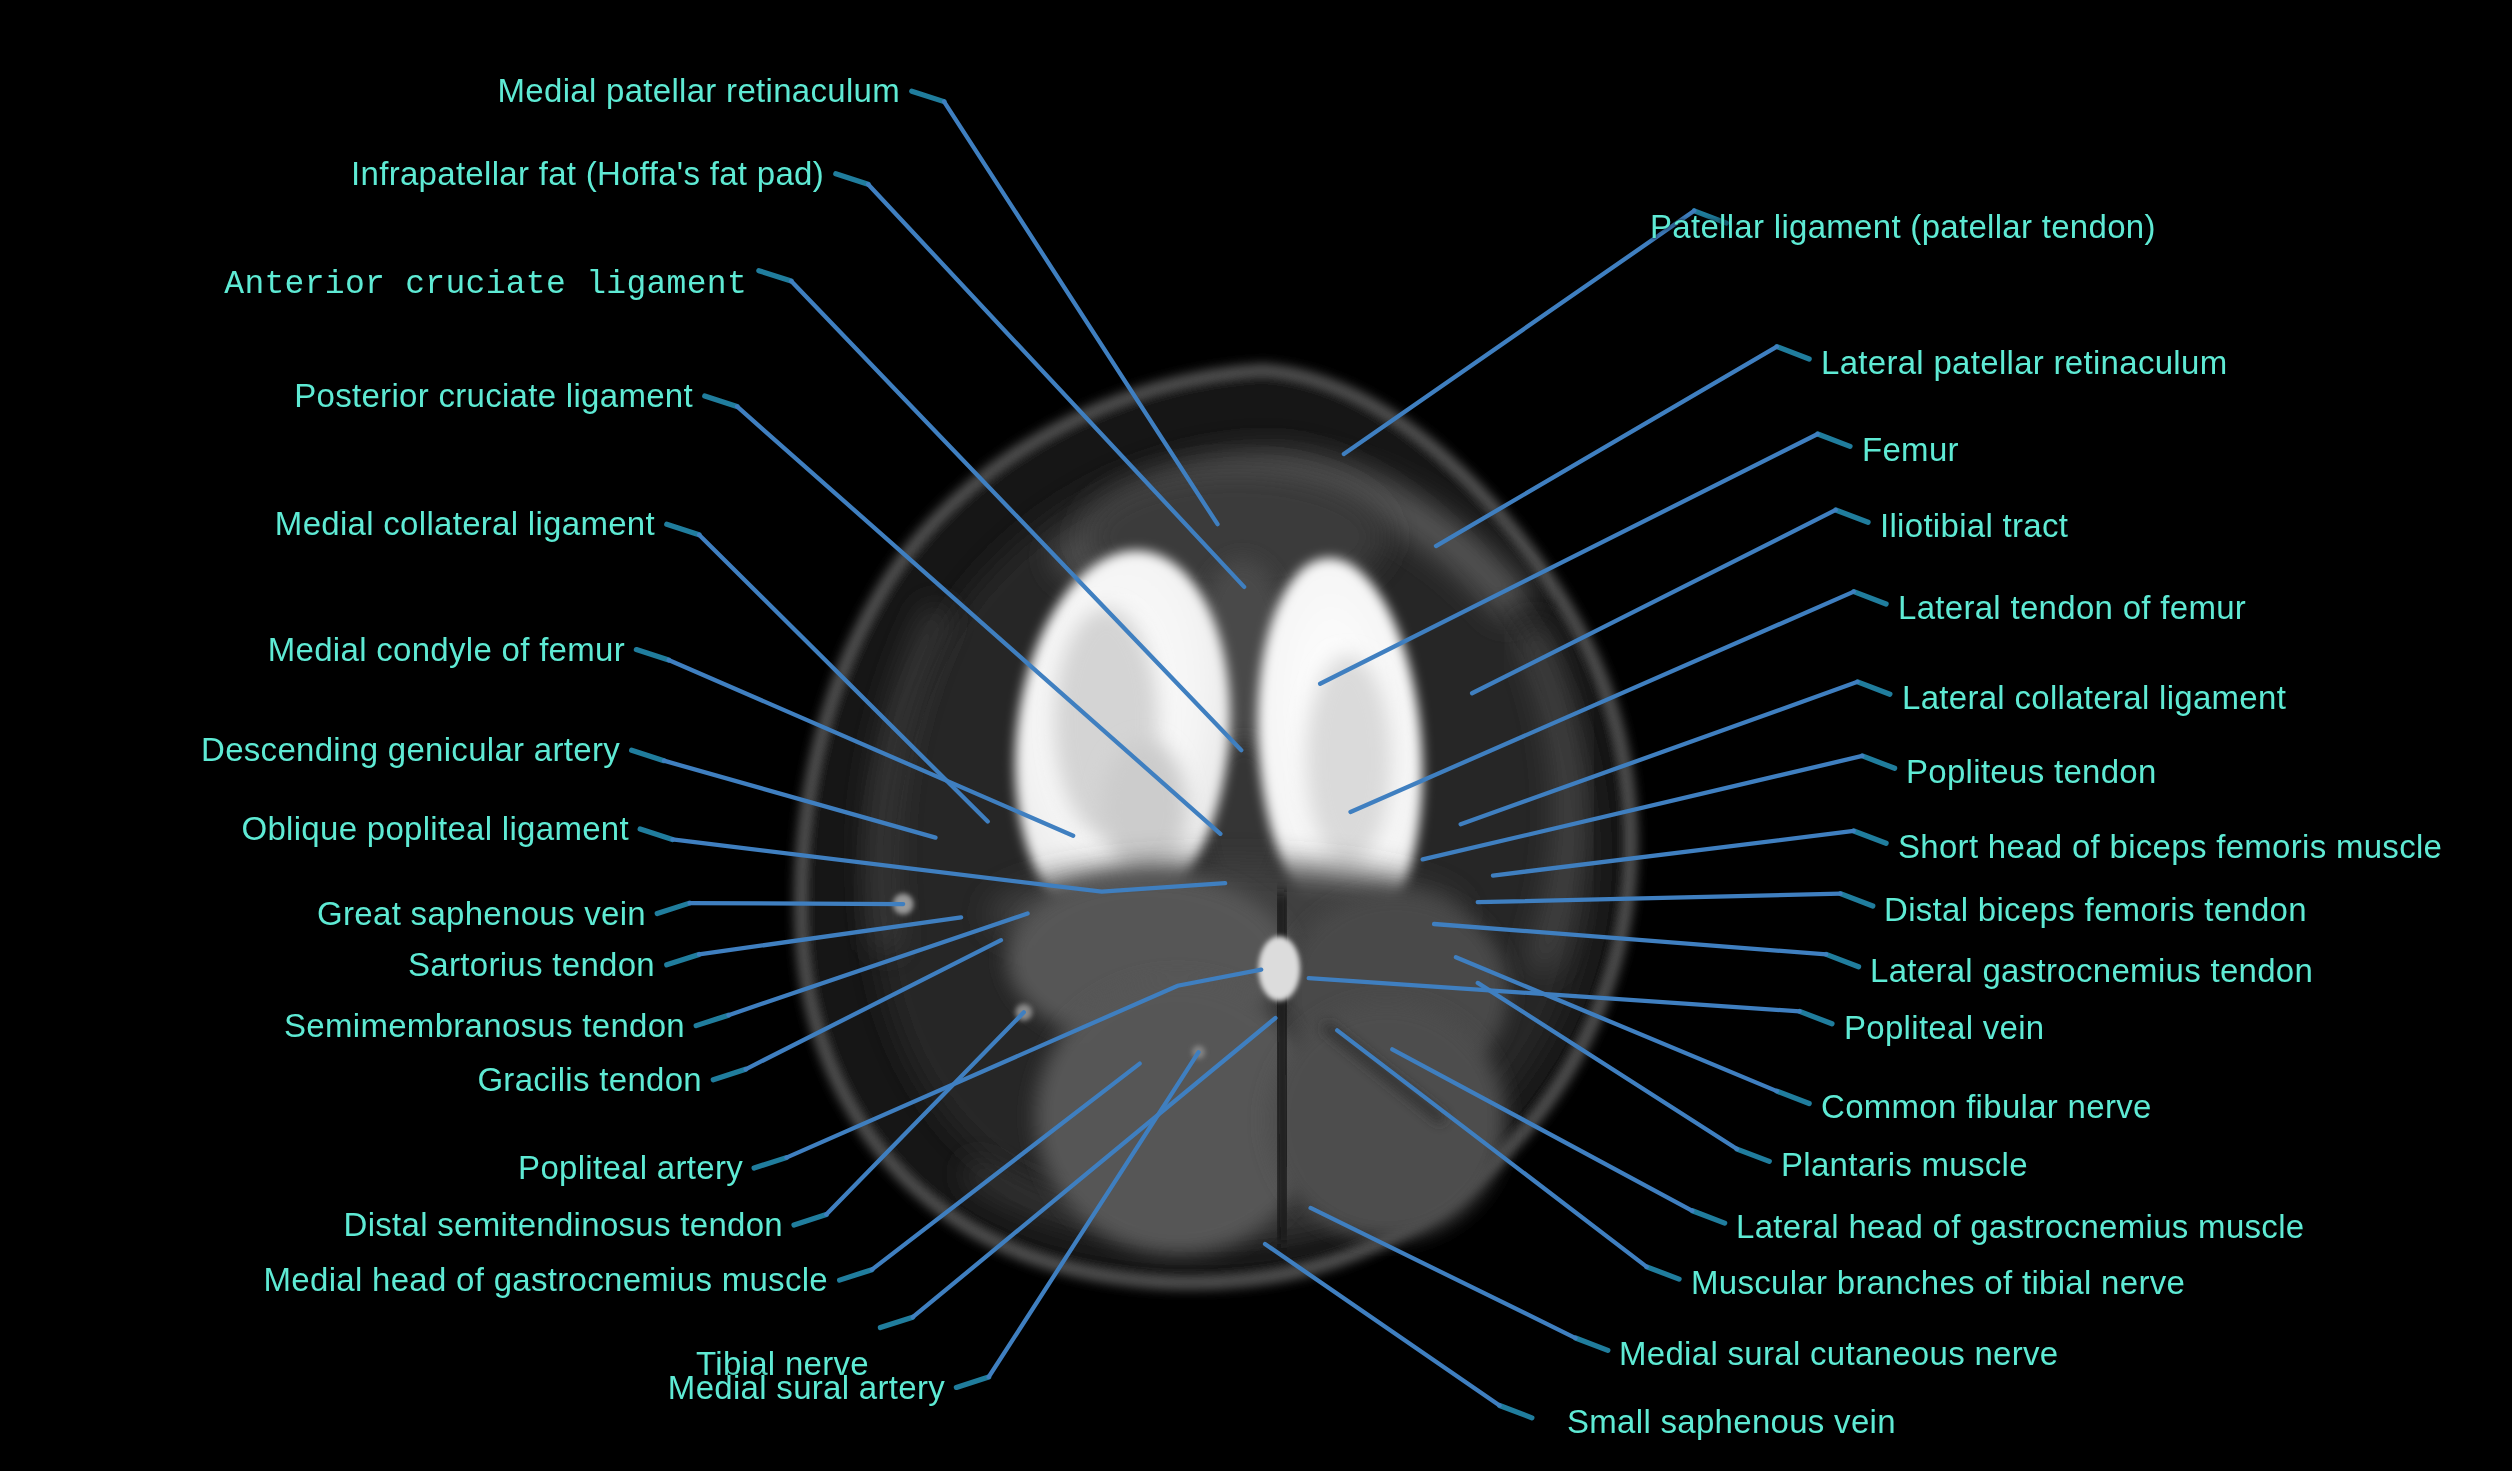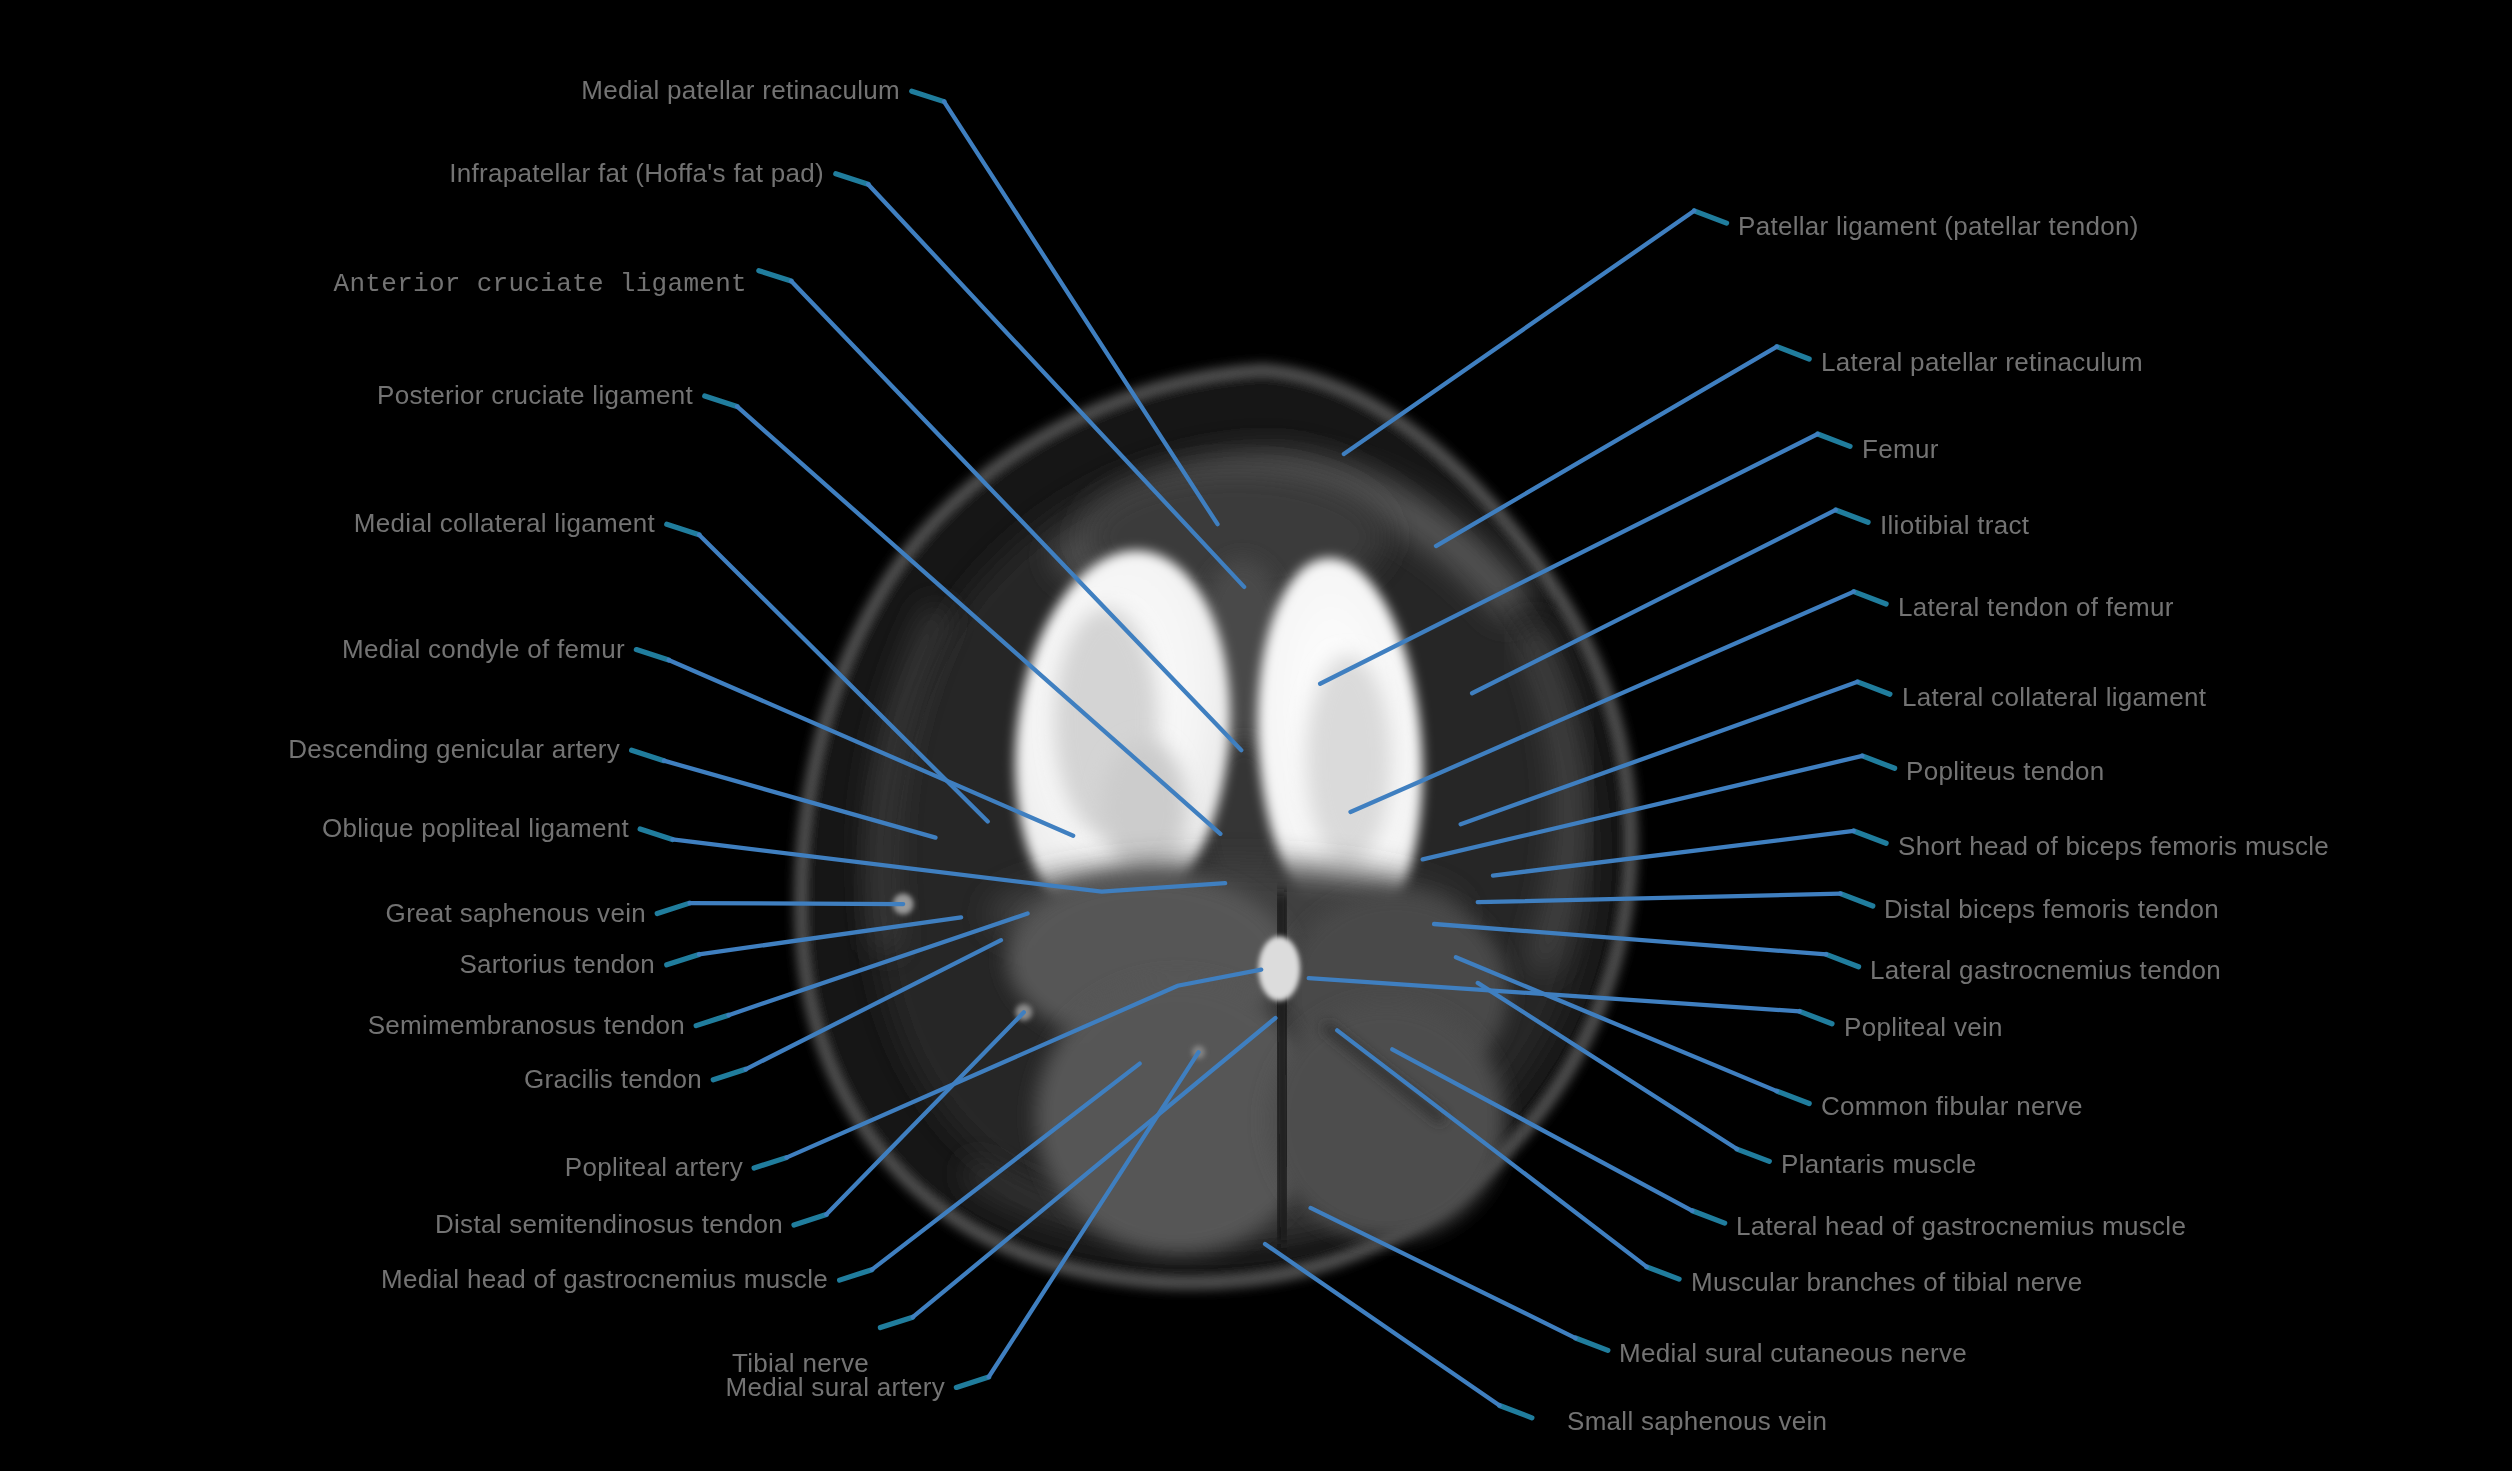--- a/index.html
+++ b/index.html
@@ -3,21 +3,21 @@
 <meta charset="utf-8">
 <style>
   html,body{margin:0;padding:0;background:#000;}
   body{
     width:2512px;height:1471px;position:relative;overflow:hidden;
     font-family:"Liberation Sans", sans-serif;
   }
   .stage{position:absolute;inset:0;}
   svg.scene{position:absolute;left:0;top:0;display:block;}
   .label{
-    position:absolute;color:#737373;font-size:26px;line-height:1.15;
+    position:absolute;color:#5eead4;font-size:33px;line-height:1.15;
     white-space:nowrap;letter-spacing:0.3px;
     text-shadow:0 0 6.6px rgba(0,0,0,.85), 0 0 1.9px rgba(0,0,0,.9);
   }
   .label.left{transform:translate(-100%,-50%);text-align:right;}
   .label.right{transform:translate(0,-50%);text-align:left;}
 </style>
 </head>
 <body>
 
 <div class="stage">
@@ -184,21 +184,21 @@
       <div class="label left" style="left: 629px; top: 829px;">Oblique popliteal ligament</div>
       <div class="label left" style="left: 646px; top: 914px;">Great saphenous vein</div>
       <div class="label left" style="left: 655px; top: 965px;">Sartorius tendon</div>
       <div class="label left" style="left: 685px; top: 1026px;">Semimembranosus tendon</div>
       <div class="label left" style="left: 702px; top: 1080px;">Gracilis tendon</div>
       <div class="label left" style="left: 743px; top: 1168px;">Popliteal artery</div>
       <div class="label left" style="left: 783px; top: 1225px;">Distal semitendinosus tendon</div>
       <div class="label left" style="left: 828px; top: 1280px;">Medial head of gastrocnemius muscle</div>
       <div class="label left" style="left: 869px; top: 1328px; margin-top: 36px;">Tibial nerve</div>
       <div class="label left" style="left: 945px; top: 1388px;">Medial sural artery</div>
-      <div class="label right" style="left: 1738px; top: 227px; text-align: center;">Patellar ligament (patellar tendon)</div>
+      <div class="label right" style="left: 1650px; top: 227px; text-align: center;">Patellar ligament (patellar tendon)</div>
       <div class="label right" style="left: 1821px; top: 363px;">Lateral patellar retinaculum</div>
       <div class="label right" style="left: 1862px; top: 450px;">Femur</div>
       <div class="label right" style="left: 1880px; top: 526px;">Iliotibial tract</div>
       <div class="label right" style="left: 1898px; top: 608px;">Lateral tendon of femur</div>
       <div class="label right" style="left: 1902px; top: 698px;">Lateral collateral ligament</div>
       <div class="label right" style="left: 1906px; top: 772px;">Popliteus tendon</div>
       <div class="label right" style="left: 1898px; top: 847px;">Short head of biceps femoris muscle</div>
       <div class="label right" style="left: 1884px; top: 910px;">Distal biceps femoris tendon</div>
       <div class="label right" style="left: 1870px; top: 971px;">Lateral gastrocnemius tendon</div>
       <div class="label right" style="left: 1844px; top: 1028px;">Popliteal vein</div>

